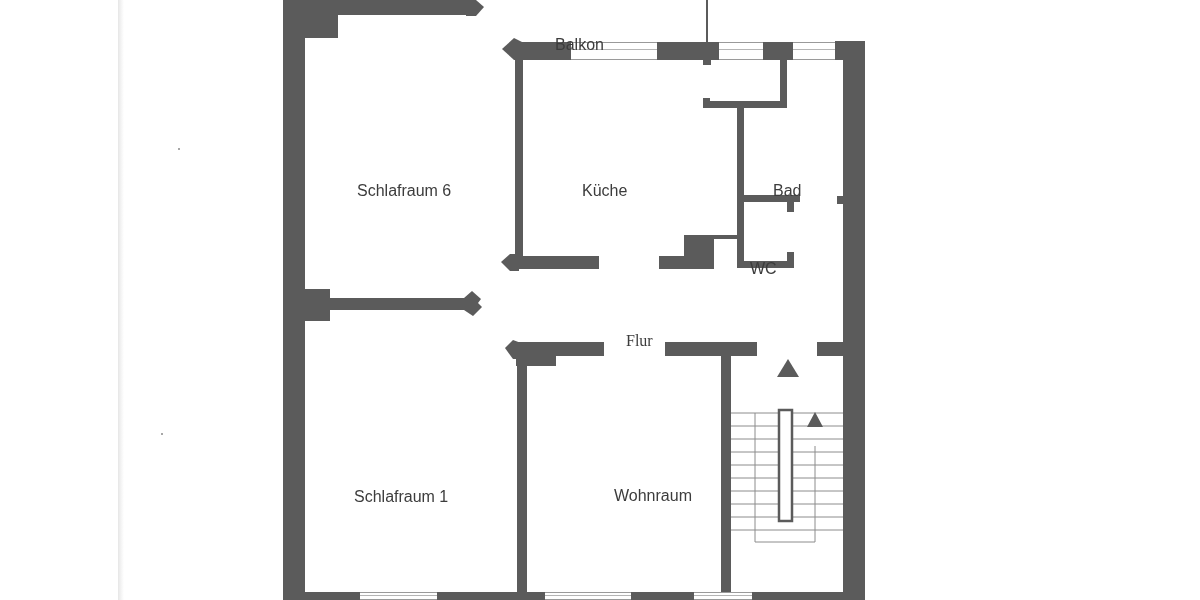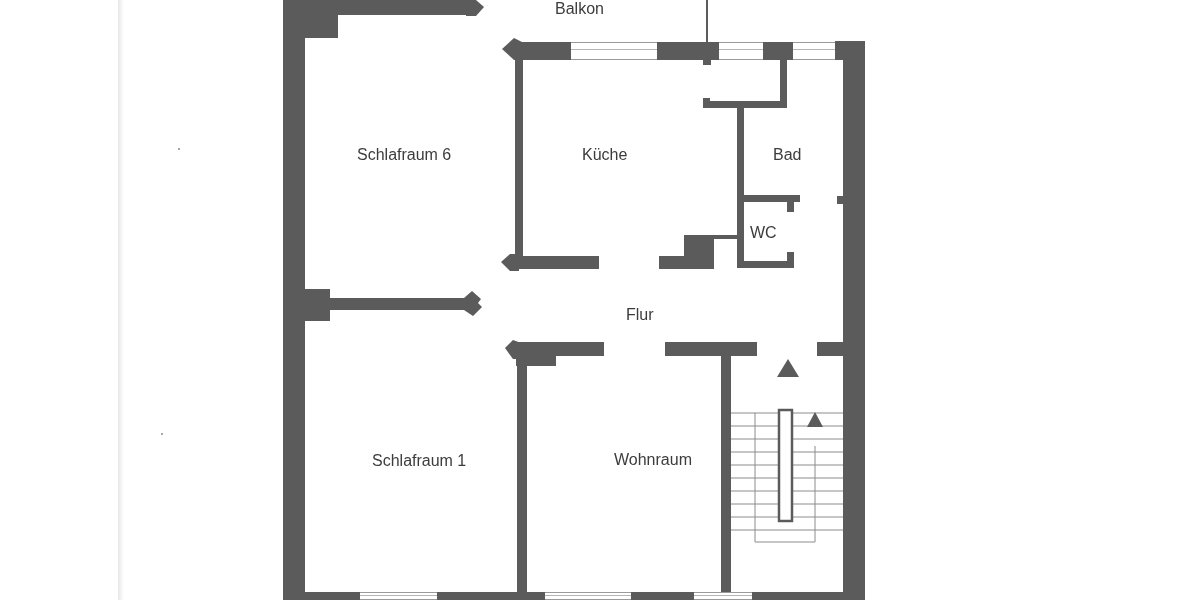--- a/index.html
+++ b/index.html
@@ -9,21 +9,21 @@
     font-family: "Liberation Sans", sans-serif;
   }
   .page-edge {
     position: absolute; left: 118px; top: 0; width: 6px; height: 600px;
     background: linear-gradient(to right, #e6e6e6, #f6f6f6 60%, #ffffff);
   }
   .plan { position: absolute; left: 0; top: 0; width: 1200px; height: 600px; }
   .w { position: absolute; background: #5b5b5b; }
   .win { position: absolute; background: #ffffff; border-top: 1px solid #9a9a9a; border-bottom: 1px solid #9a9a9a; box-sizing: border-box; }
   .win::after { content: ""; position: absolute; left: 0; right: 0; top: 40%; border-top: 1px solid #b5b5b5; }
-  .label { position: absolute; color: #3c3c3c; font-size: 16px; white-space: nowrap; }
+  .label { position: absolute; color: #3c3c3c; font-size: 16px; white-space: nowrap; margin-top: 36px; }
   .stairs { position: absolute; }
   .speck { position: absolute; width: 2px; height: 2px; background: #8a8a8a; border-radius: 1px; }
 </style>
 </head>
 <body>
 
 <div class="page-edge"></div>
 
 <div class="plan">
 
@@ -124,19 +124,19 @@
   </svg>
   <svg style="position:absolute; left:806px; top:411px;" width="18" height="18">
     <polygon points="9,1 17,16 1,16" fill="#5b5b5b"></polygon>
   </svg>
 
   <div class="label" style="left:555px; top:0px;">Balkon</div>
   <div class="label" style="left:357px; top:146px;">Schlafraum 6</div>
   <div class="label" style="left:582px; top:146px;">Küche</div>
   <div class="label" style="left:773px; top:146px;">Bad</div>
   <div class="label" style="left:750px; top:224px;">WC</div>
-  <div class="label" style="left:626px; top:306px;">Flur</div>
-  <div class="label" style="left:372px; top:452px;">Schlafraum 1</div>
+  <div class="label" style="left:626px; top:296px;font-family:Liberation Serif, serif;">Flur</div>
+  <div class="label" style="left:354px; top:452px;">Schlafraum 1</div>
   <div class="label" style="left:614px; top:451px;">Wohnraum</div>
 
   <div class="speck" style="left:178px; top:148px;"></div>
   <div class="speck" style="left:161px; top:433px;"></div>
 </div>
 
 </body></html>

